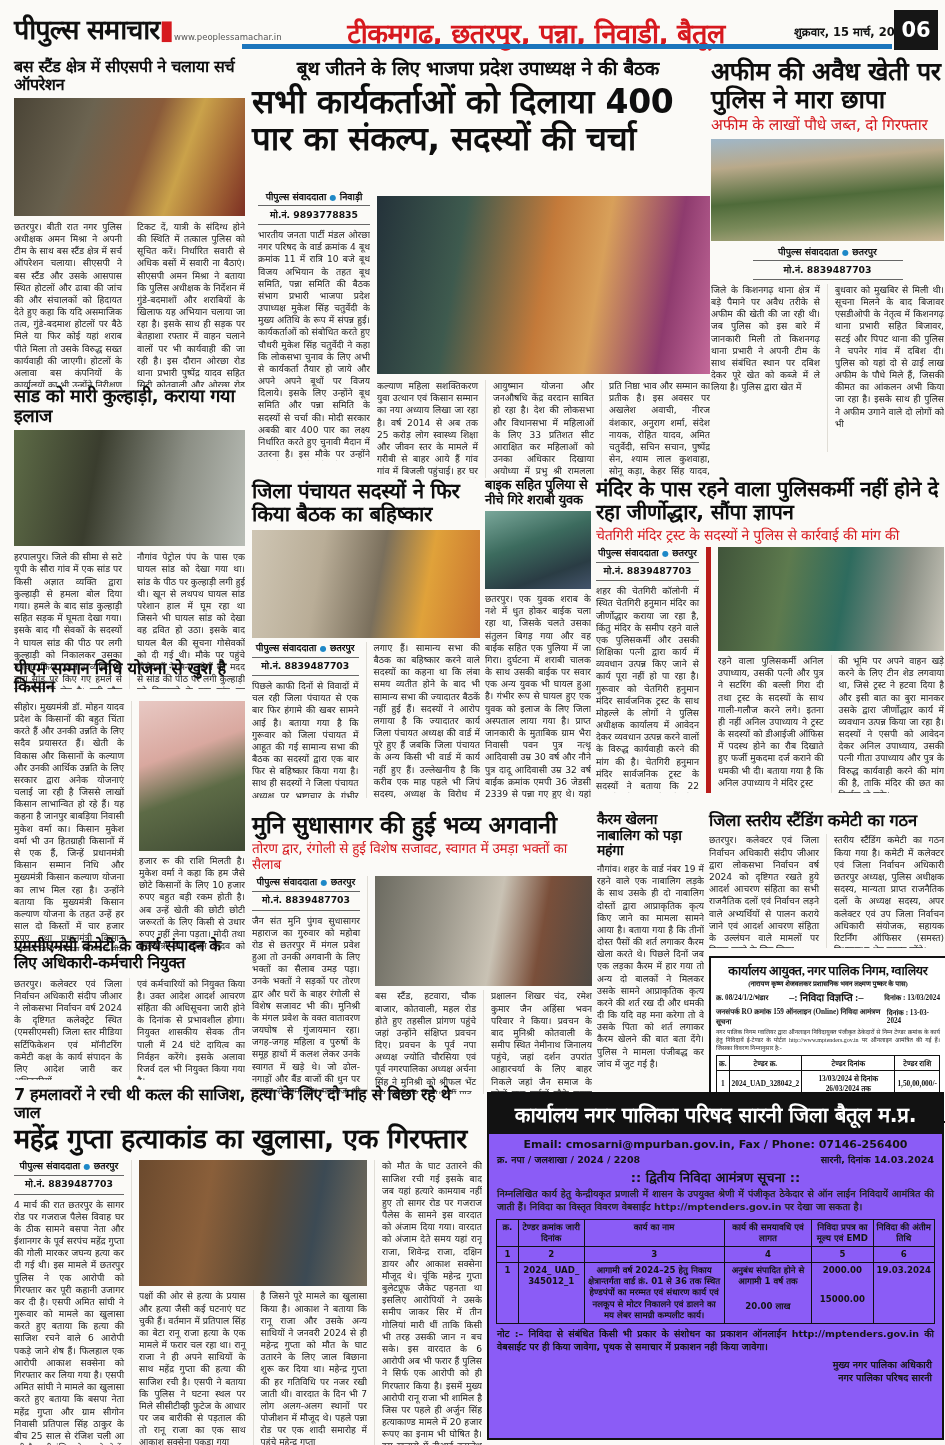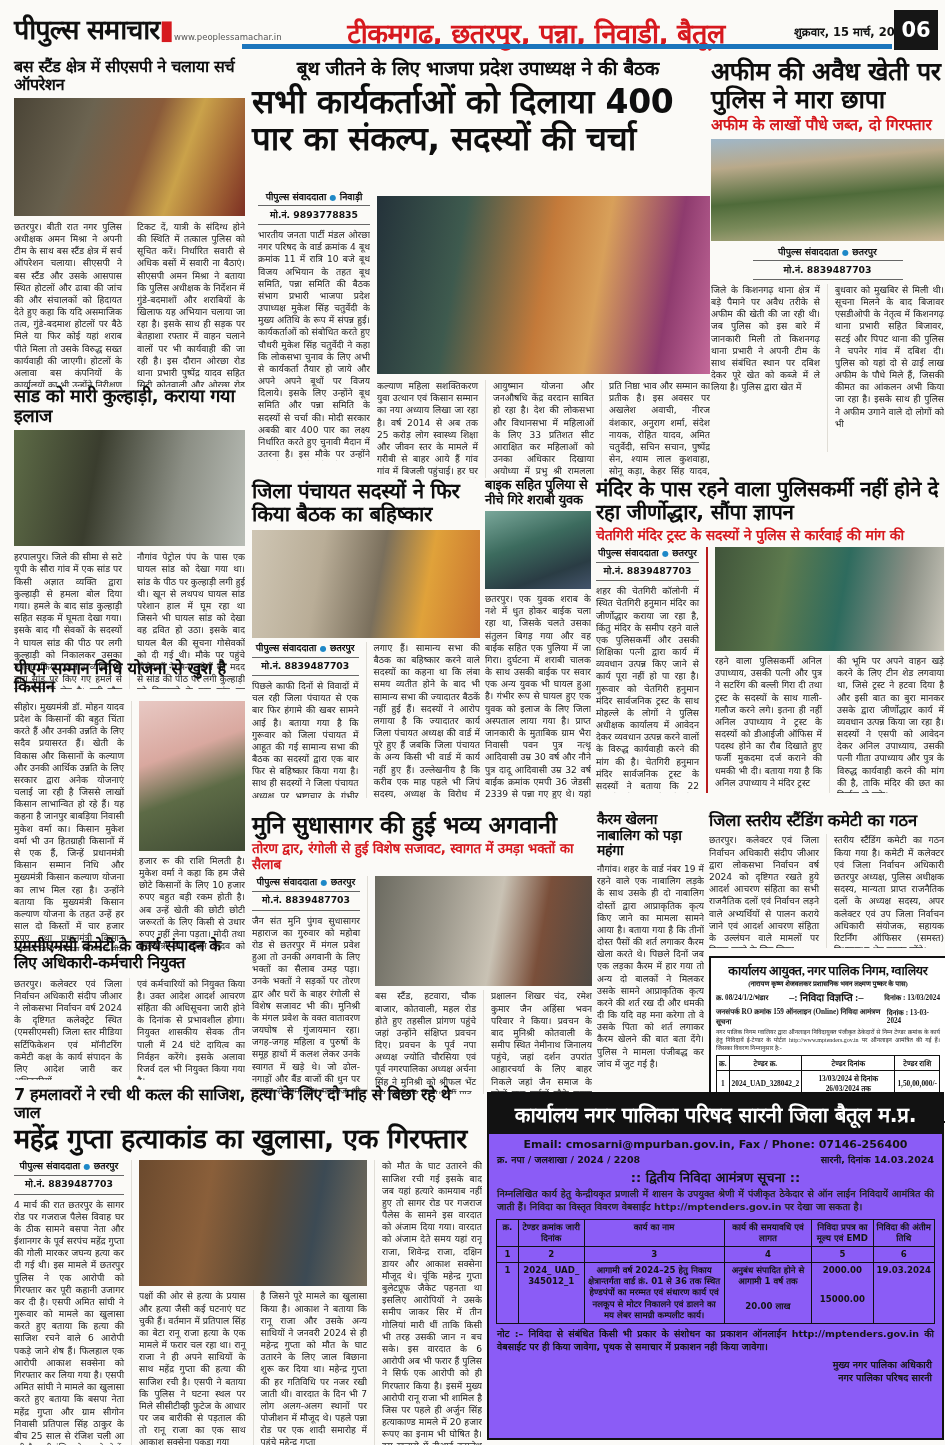--- a/index.html
+++ b/index.html
@@ -8,21 +8,21 @@
   
   #masthead{font-weight:bold;font-size:27px;color:#101010;letter-spacing:-1px;}
   #masthead .rdot{color:#d6191e;}
   #site{font-size:8.5px;color:#555;}
   #edition{color:#d6191e;font-weight:bold;font-size:27px;text-align:center;letter-spacing:-.5px;}
   #dateline{font-weight:bold;font-size:11.5px;color:#111;}
   #pagebox{background:#161616;color:#fff;font-weight:bold;font-size:21px;display:flex;align-items:center;justify-content:center;}
   #bluebar{background:#1b75bc;height:5px;}
   
   .hl{font-weight:bold;color:#0e0e0e;line-height:1.12;letter-spacing:-.3px;}
-  .sub{font-weight:bold;color:#d6191e;line-height:1.15;letter-spacing:-.2px;}
+  .sub{font-weight:normal;color:#d6191e;line-height:1.15;letter-spacing:-.2px;}
   .kick{font-weight:bold;color:#0e0e0e;line-height:1.1;letter-spacing:-.3px;}
   .cols{display:flex;gap:7px;}
   .col{flex:1;font-size:9.1px;line-height:1.34;text-align:justify;color:#1c1c1c;}
   .col+.col{border-left:1px solid #e0ddd6;padding-left:7px;}
   .byl{text-align:center;font-weight:bold;font-size:9.3px;border-bottom:1px solid #666;padding-bottom:2px;color:#111;}
   .phn{text-align:center;font-weight:bold;font-size:9.3px;border-bottom:1px solid #666;padding:2px 0 3px;color:#111;margin-bottom:4px;}
   .bdot{color:#1e88c7;font-size:8px;}
   .photo{background:#b9b2a4;}
   .ph-police{background:linear-gradient(110deg,#4a4436 0%,#6b6350 30%,#8a5b3a 55%,#caa24a 70%,#7d2f23 100%);}
   .ph-bull{background:linear-gradient(100deg,#5d6b46 0%,#3a3d2e 35%,#8c8f85 70%,#b9bdb6 100%);}
@@ -158,21 +158,21 @@
 
   <div class="abs" style="left:590px;top:478px;width:348px;">
     <div class="hl" style="font-size:20.5px;">मंदिर के पास रहने वाला पुलिसकर्मी नहीं होने दे रहा जीर्णोद्धार, सौंपा ज्ञापन</div>
     <div class="sub" style="font-size:14px;margin-top:3px;">चेतगिरी मंदिर ट्रस्ट के सदस्यों ने पुलिस से कार्रवाई की मांग की</div>
     <div style="display:flex;gap:7px;margin-top:4px;height:246px;overflow:hidden;">
       <div class="col" style="flex:0 0 103px;">
         <div class="byl"><span>पीपुल्स संवाददाता</span> <span class="bdot">●</span> <span>छतरपुर</span></div>
         <div class="phn">मो.नं. 8839487703</div>
         <span>शहर की चेतगिरी कॉलोनी में स्थित चेतगिरी हनुमान मंदिर का जीर्णोद्धार कराया जा रहा है, किंतु मंदिर के समीप रहने वाले एक पुलिसकर्मी और उसकी शिक्षिका पत्नी द्वारा कार्य में व्यवधान उत्पन्न किए जाने से कार्य पूरा नहीं हो पा रहा है। गुरूवार को चेतगिरी हनुमान मंदिर सार्वजनिक ट्रस्ट के साथ मोहल्ले के लोगों ने पुलिस अधीक्षक कार्यालय में आवेदन देकर व्यवधान उत्पन्न करने वालों के विरुद्ध कार्यवाही करने की मांग की है। चेतगिरी हनुमान मंदिर सार्वजनिक ट्रस्ट के सदस्यों ने बताया कि 22 फरवरी को जब मंदिर के लेंटर हेतु सटरिंग का कार्य किया जा रहा था तभी मंदिर के पास</span>
       </div>
-      <div style="flex:1;display:flex;flex-direction:column;border-left:2px solid #b91c1c;padding-left:7px;">
+      <div style="flex:1;display:flex;flex-direction:column;border-left:5px solid #b91c1c;padding-left:7px;">
         <div class="photo ph-temple" style="height:104px;"></div>
         <div class="cols" style="margin-top:4px;flex:1;overflow:hidden;">
           <div class="col">रहने वाला पुलिसकर्मी अनिल उपाध्याय, उसकी पत्नी और पुत्र ने सटरिंग की बल्ली गिरा दी तथा ट्रस्ट के सदस्यों के साथ गाली-गलौज करने लगे। इतना ही नहीं अनिल उपाध्याय ने ट्रस्ट के सदस्यों को डीआईजी ऑफिस में पदस्थ होने का रौब दिखाते हुए फर्जी मुकदमा दर्ज कराने की धमकी भी दी। बताया गया है कि अनिल उपाध्याय ने मंदिर ट्रस्ट</div>
           <div class="col">की भूमि पर अपने वाहन खड़े करने के लिए टीन शेड लगवाया था, जिसे ट्रस्ट ने हटवा दिया है और इसी बात का बुरा मानकर उसके द्वारा जीर्णोद्धार कार्य में व्यवधान उत्पन्न किया जा रहा है। सदस्यों ने एसपी को आवेदन देकर अनिल उपाध्याय, उसकी पत्नी गीता उपाध्याय और पुत्र के विरुद्ध कार्यवाही करने की मांग की है, ताकि मंदिर की छत का निर्माण हो सके।</div>
         </div>
       </div>
     </div>
   </div>
 
   <div class="abs" style="left:246px;top:812px;width:340px;">

